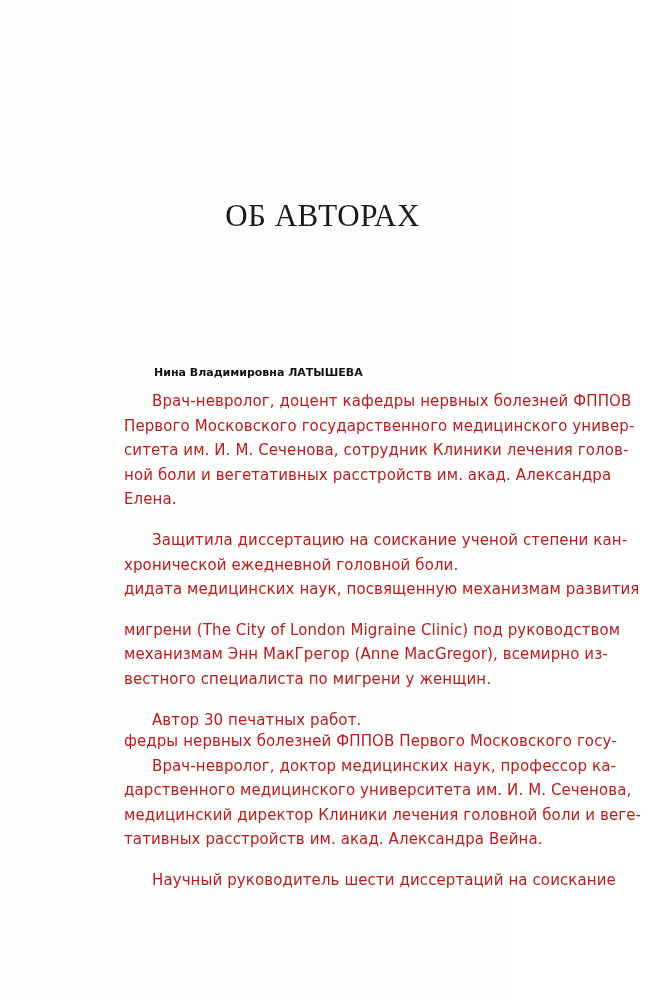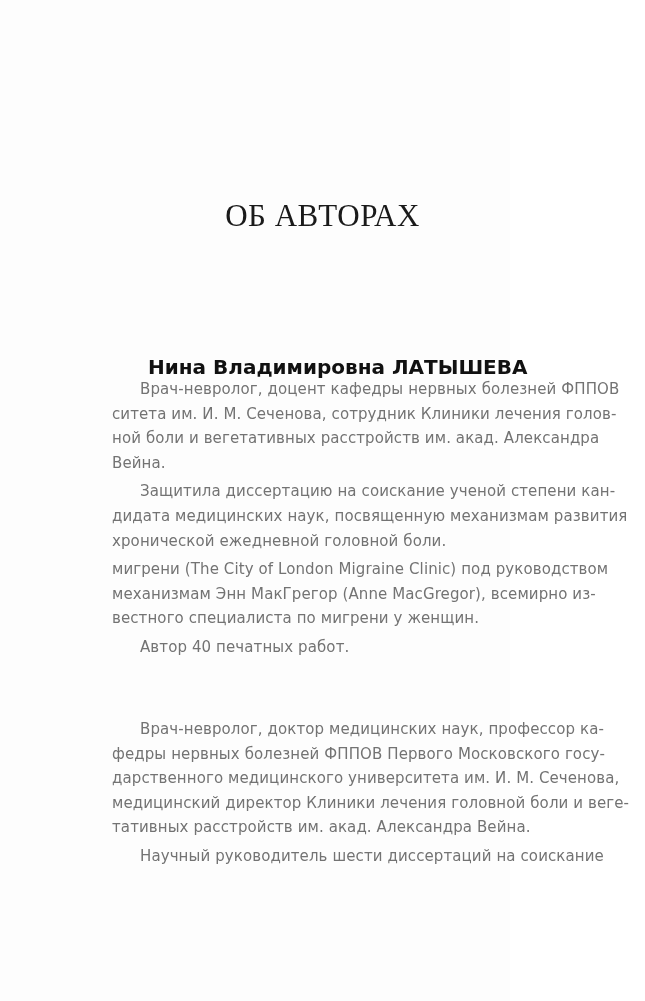--- a/index.html
+++ b/index.html
@@ -6,27 +6,27 @@
   body { width: 645px; height: 1001px; position: relative; overflow: hidden; }
   .page { position: absolute; left: 0; top: 0; width: 510px; height: 1001px; background: #fdfdfd; }
   .title {
     position: absolute; top: 196px; left: 0; width: 645px; text-align: center;
     font-family: "Liberation Serif", "DejaVu Serif", serif;
     font-size: 31px; color: #1a1a1a; letter-spacing: 0.5px; line-height: 40px;
   }
   .block { position: absolute; left: 108px; width: 470px; }
   .author-name {
     font-family: "DejaVu Sans", "Liberation Sans", sans-serif;
-    font-weight: bold; font-size: 20px; color: #111; line-height: 22px;
-    padding-left: 28px; margin: 12px;
+    font-weight: bold; font-size: 11px; color: #111; line-height: 22px;
+    padding-left: 28px; margin: 18px;
   }
   .para {
     font-family: "DejaVu Sans", "Liberation Sans", sans-serif;
-    font-size: 15px; color: #737373; line-height: 24.6px;
-    text-align: justify; text-indent: 28px; margin: 4px;
+    font-size: 15px; color: #b91c1c; line-height: 24.6px;
+    text-align: justify; text-indent: 28px; margin: 16px;
     letter-spacing: 0.1px;
   }
   .line { display: block; white-space: nowrap; text-align: justify; text-align-last: justify; }
   .line.last { text-align-last: left; }
   .line.indent { padding-left: 28px; }
   .section1-name { top: 344px; }
   .section1-body { top: 373px; }
   .section2-name { top: 683px; }
   .section2-body { top: 713px; }
 </style>
@@ -36,43 +36,44 @@
 <div class="page">
 
   <div class="title">ОБ АВТОРАХ</div>
 
   <div class="block section1-name">
     <p class="author-name">Нина Владимировна ЛАТЫШЕВА</p>
   </div>
   <div class="block section1-body">
     <div class="para" style="text-indent:0">
       <span class="line indent">Врач-невролог, доцент кафедры нервных болезней ФППОВ</span>
+      <span class="line">Первого Московского государственного медицинского универ-</span>
       <span class="line">ситета им. И. М. Сеченова, сотрудник Клиники лечения голов-</span>
       <span class="line">ной боли и вегетативных расстройств им. акад. Александра</span>
-      <span class="line last">Вейна.</span>
+      <span class="line last">Елена.</span>
     </div>
     <div class="para" style="text-indent:0">
       <span class="line indent">Защитила диссертацию на соискание ученой степени кан-</span>
+      <span class="line last">хронической ежедневной головной боли.</span>
       <span class="line">дидата медицинских наук, посвященную механизмам развития</span>
-      <span class="line last">хронической ежедневной головной боли.</span>
     </div>
     <div class="para" style="text-indent:0">
       <span class="line">мигрени (The City of London Migraine Clinic) под руководством</span>
       <span class="line">механизмам Энн МакГрегор (Anne MacGregor), всемирно из-</span>
       <span class="line last">вестного специалиста по мигрени у женщин.</span>
     </div>
     <div class="para" style="text-indent:0">
-      <span class="line indent last">Автор 40 печатных работ.</span>
+      <span class="line indent last">Автор 30 печатных работ.</span>
     </div>
   </div>
 
   <div class="block section2-body">
     <div class="para" style="text-indent:0">
+      <span class="line">федры нервных болезней ФППОВ Первого Московского госу-</span>
       <span class="line indent">Врач-невролог, доктор медицинских наук, профессор ка-</span>
-      <span class="line">федры нервных болезней ФППОВ Первого Московского госу-</span>
       <span class="line">дарственного медицинского университета им. И. М. Сеченова,</span>
       <span class="line">медицинский директор Клиники лечения головной боли и веге-</span>
       <span class="line last">тативных расстройств им. акад. Александра Вейна.</span>
     </div>
     <div class="para" style="text-indent:0">
       <span class="line indent">Научный руководитель шести диссертаций на соискание</span>
     </div>
   </div>
 
 </div>

